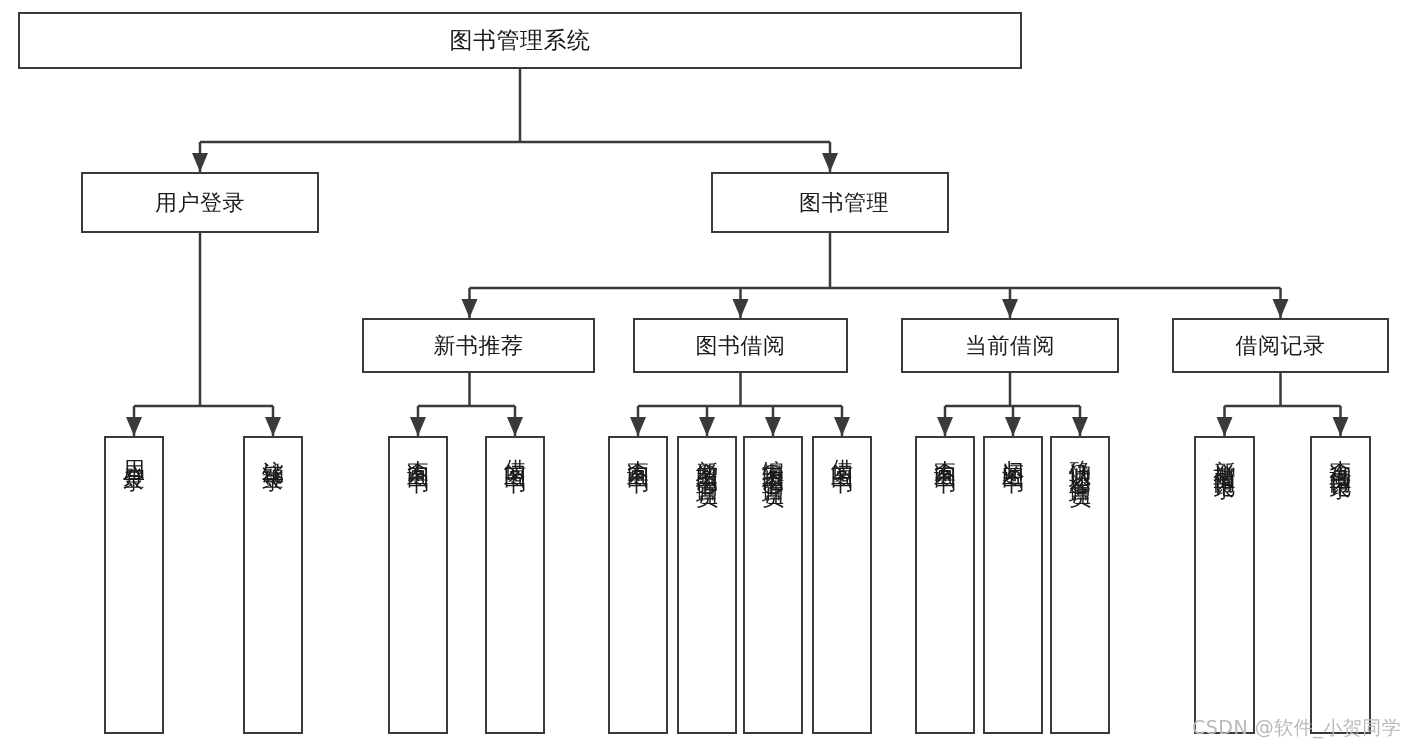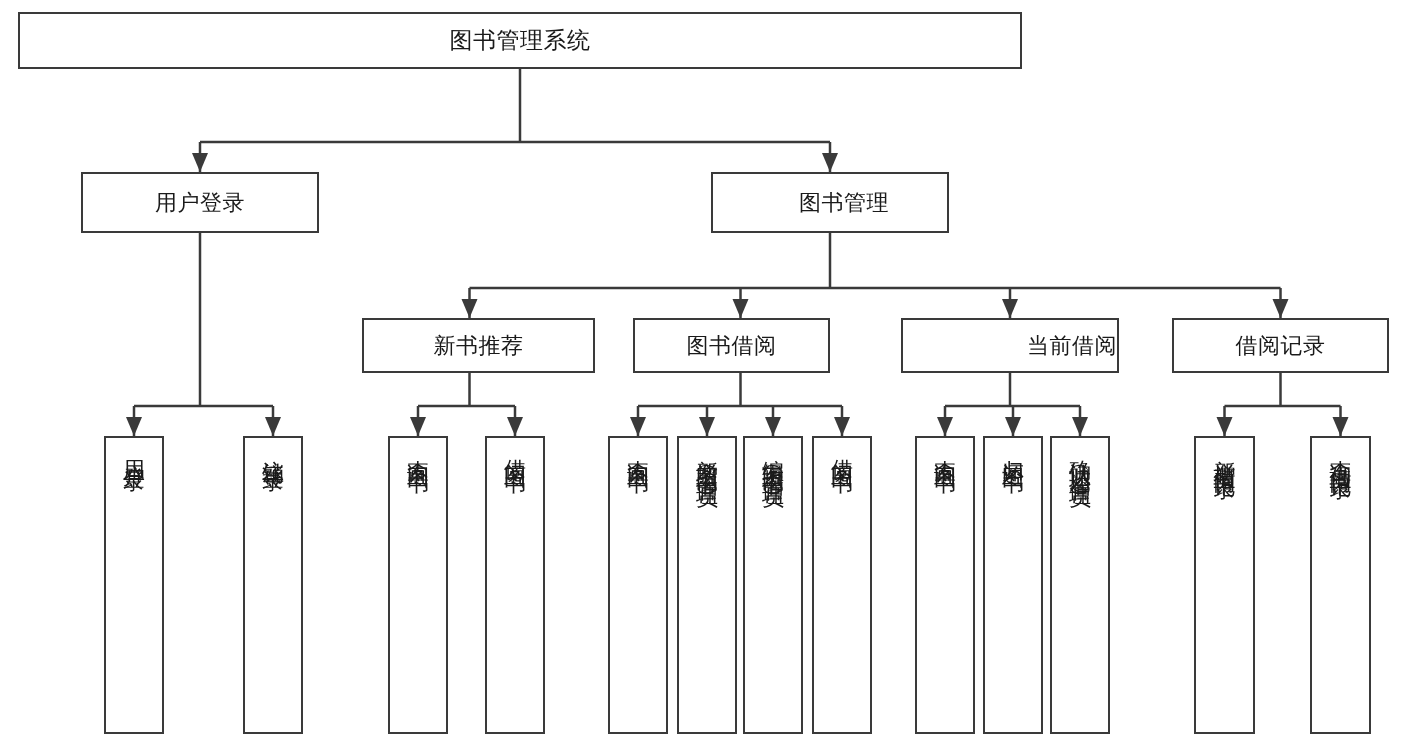--- a/index.html
+++ b/index.html
@@ -135,24 +135,24 @@
       </div>
       <div class="node horiz" style="left: 81px; top: 172px; width: 238px; height: 61px;">
         <span class="node-label">用户登录</span>
       </div>
       <div class="node horiz" style="left: 711px; top: 172px; width: 238px; height: 61px; padding-left: 28px;">
         <span class="node-label">图书管理</span>
       </div>
       <div class="node horiz" style="left: 362px; top: 318px; width: 233px; height: 55px;">
         <span class="node-label">新书推荐</span>
       </div>
-      <div class="node horiz" style="left: 633px; top: 318px; width: 197px; height: 55px;">
+      <div class="node horiz" style="left: 633px; top: 318px; width: 215px; height: 55px;">
         <span class="node-label">图书借阅</span>
       </div>
-      <div class="node horiz" style="left: 901px; top: 318px; width: 218px; height: 55px; justify-content: flex-end;">
+      <div class="node horiz" style="left: 901px; top: 318px; width: 218px; height: 55px;">
         <span class="node-label">当前借阅</span>
       </div>
       <div class="node horiz" style="left: 1172px; top: 318px; width: 217px; height: 55px;">
         <span class="node-label">借阅记录</span>
       </div>
       <div class="node vert" style="left: 104px; top: 436px; width: 60px; height: 298px;">
         <span class="node-label">用户登录</span>
       </div>
       <div class="node vert" style="left: 243px; top: 436px; width: 60px; height: 298px;">
         <span class="node-label">注销登录</span>
@@ -184,13 +184,14 @@
       <div class="node vert" style="left: 1050px; top: 436px; width: 60px; height: 298px;">
         <span class="node-label">确认归还（管理员）</span>
       </div>
       <div class="node vert" style="left: 1194px; top: 436px; width: 61px; height: 298px;">
         <span class="node-label">新增借阅记录</span>
       </div>
       <div class="node vert" style="left: 1310px; top: 436px; width: 61px; height: 298px;">
         <span class="node-label">查询借阅记录</span>
       </div>
     </div>
+  <div class="watermark" style="left: 1192px; top: 715px; color: rgb(185, 185, 185);">CSDN @软件_小贺同学</div>
 </div>
 
 </body></html>

